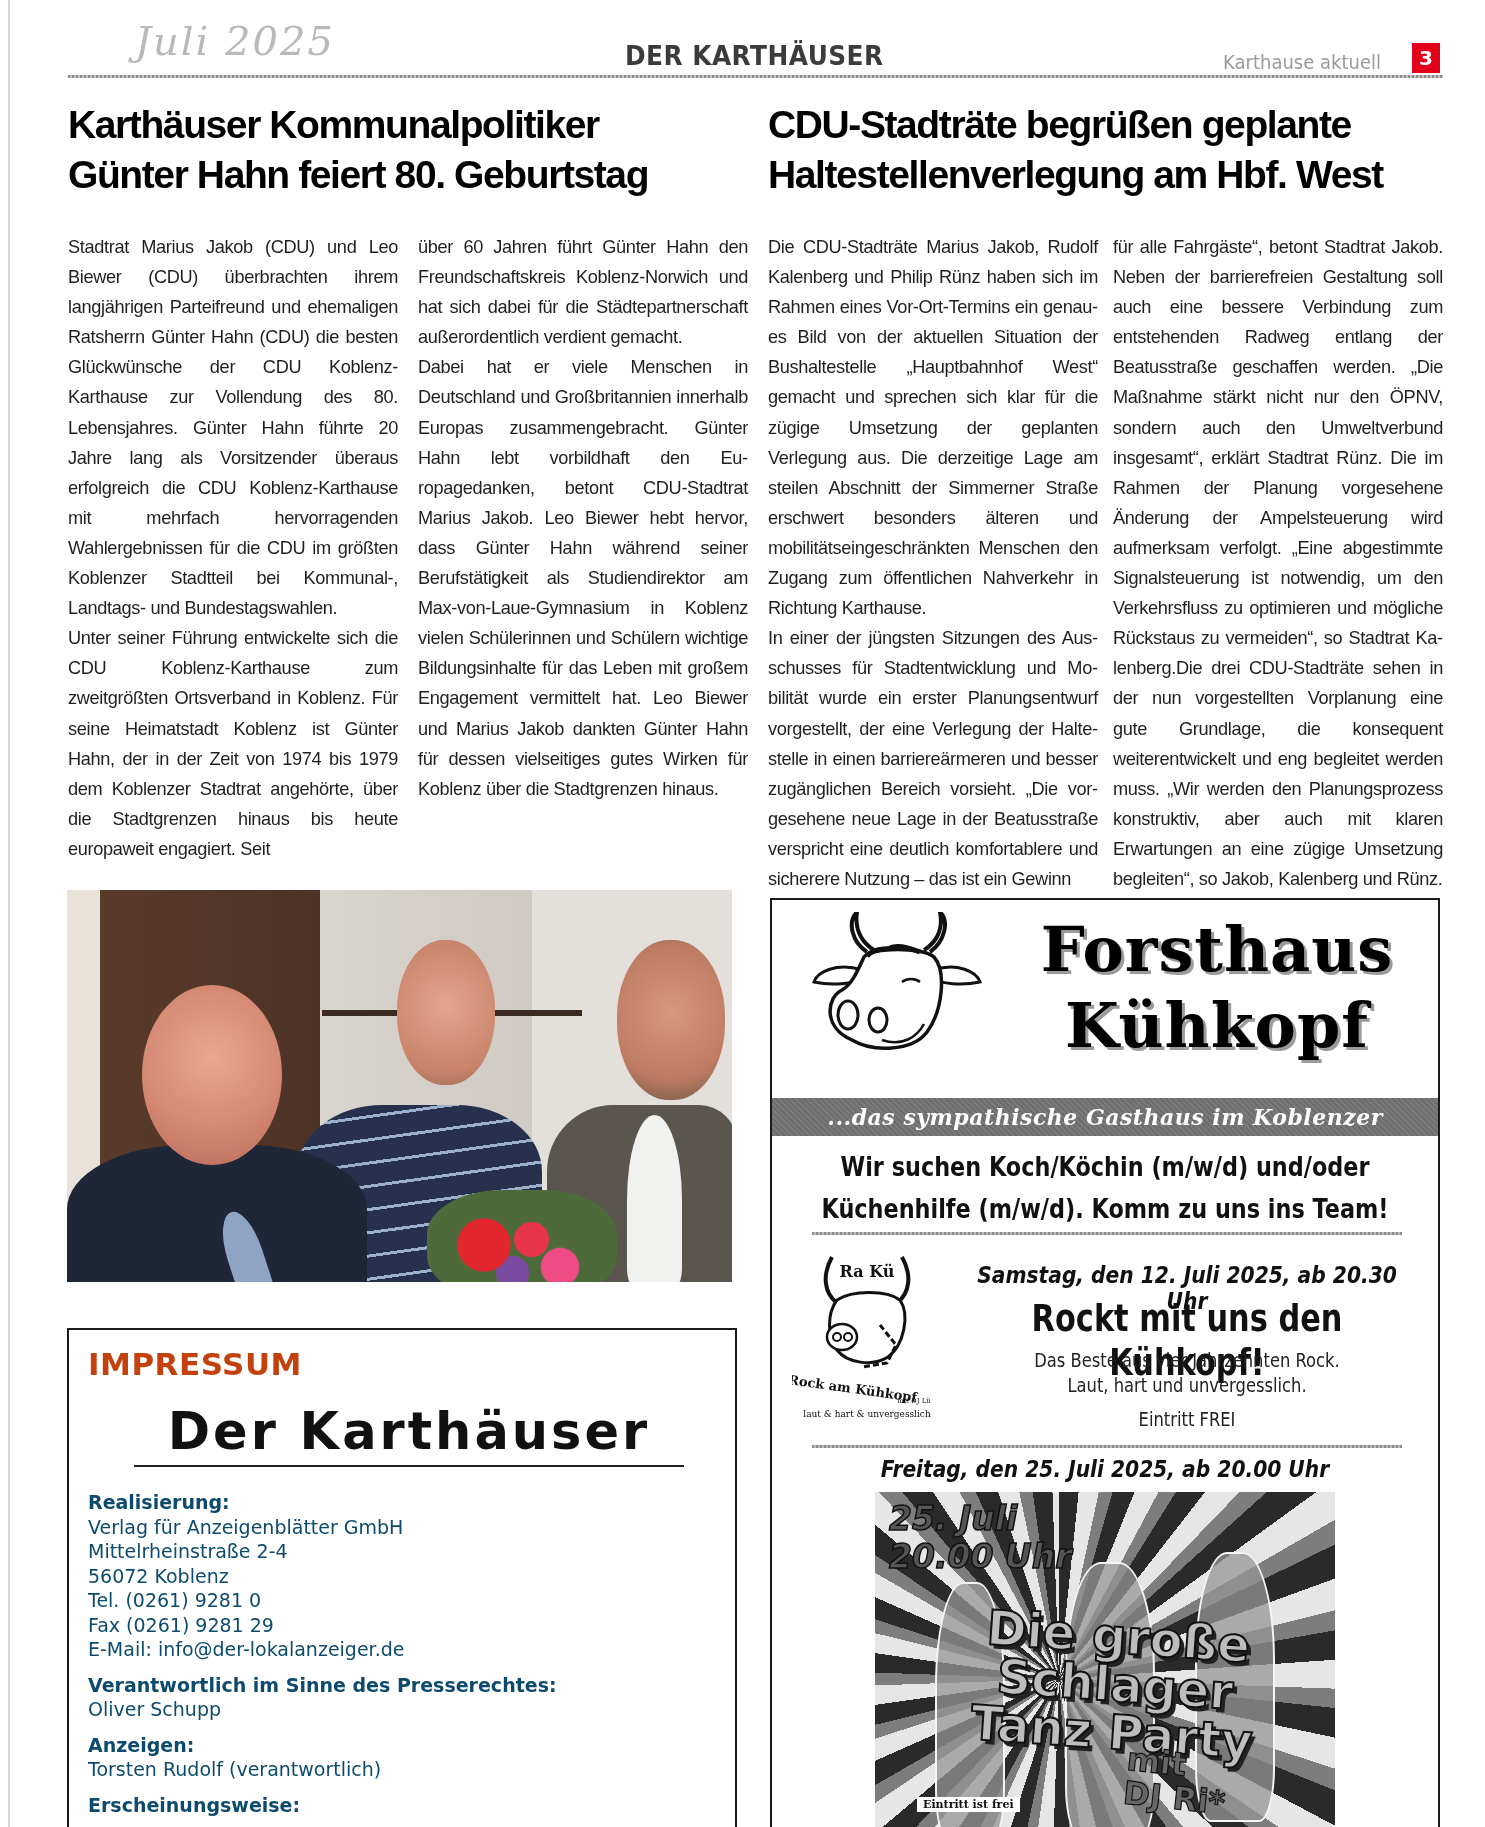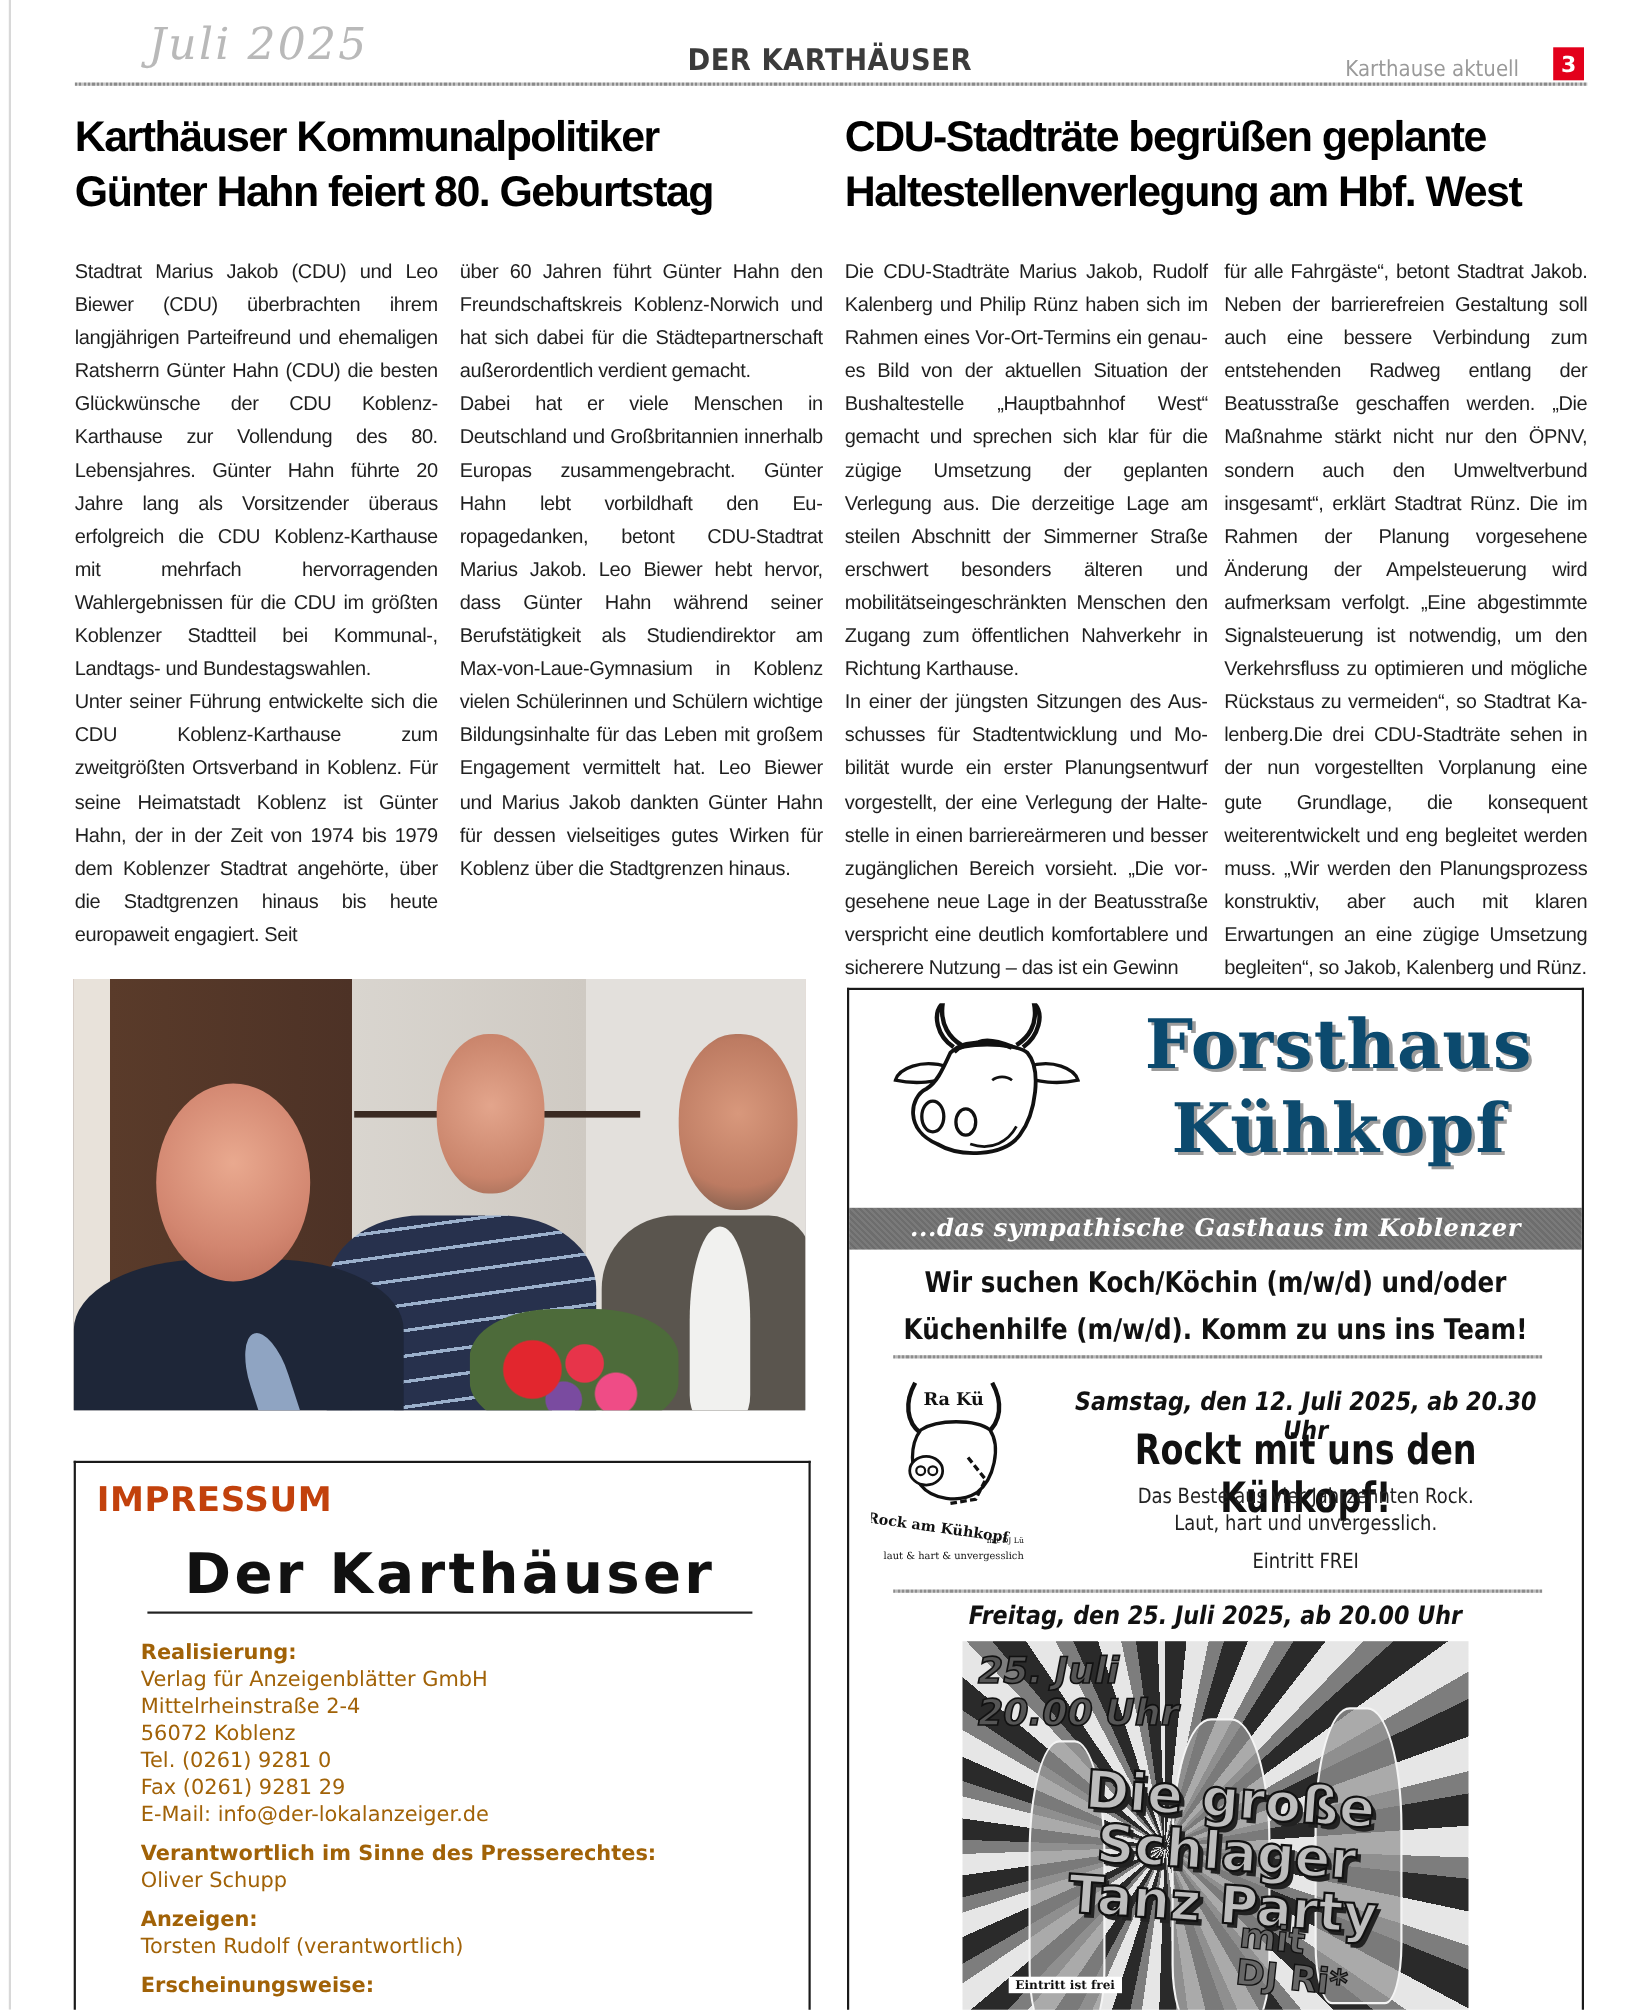--- a/index.html
+++ b/index.html
@@ -39,28 +39,28 @@
   .photo .p2-head { left: 330px; top: 50px; width: 98px; height: 145px; background: radial-gradient(circle at 50% 45%, #e3a58c 0%, #c9846b 70%, #9b6a55 100%); border-radius: 48%; }
   .photo .p3-body { left: 480px; top: 215px; width: 190px; height: 190px; background: #5a554e; border-radius: 35% 20% 0 0; }
   .photo .p3-shirt { left: 560px; top: 225px; width: 55px; height: 170px; background: #f1f1ef; }
   .photo .p3-head { left: 550px; top: 50px; width: 108px; height: 160px; background: radial-gradient(circle at 50% 45%, #d8987c 0%, #bd7b62 65%, #6d5547 100%); border-radius: 48%; }
   .photo .flowers { left: 360px; top: 300px; width: 190px; height: 110px; background: radial-gradient(circle at 30% 50%, #e2262e 0 18%, transparent 19%), radial-gradient(circle at 55% 45%, #e7344a 0 14%, transparent 15%), radial-gradient(circle at 70% 70%, #ef4c86 0 12%, transparent 13%), radial-gradient(circle at 45% 75%, #7a4ba0 0 12%, transparent 13%), #4d6b3a; border-radius: 40%; }
 
   
   .impressum { position: absolute; left: 67px; top: 1328px; width: 670px; height: 520px; border: 2px solid #1a1a1a; border-bottom: none; padding: 16px 0 0 19px; }
   .imp-title { font-family: "DejaVu Sans", sans-serif; font-weight: bold; font-size: 31px; color: #c2410c; letter-spacing: 0.5px; }
   .imp-brand { position: absolute; left: 65px; top: 72px; width: 550px; font-family: "DejaVu Sans", sans-serif; font-weight: bold; font-size: 51px; letter-spacing: 3px; color: #111; text-align: center; border-bottom: 2px solid #222; padding-bottom: 4px; }
-  .imp-body { position: absolute; left: 19px; top: 160px; font-family: "DejaVu Sans", sans-serif; font-size: 19px; line-height: 24.5px; color: #a16207; margin-left: 40px; }
+  .imp-body { position: absolute; left: 19px; top: 160px; font-family: "DejaVu Sans", sans-serif; font-size: 19px; line-height: 24.5px; color: #0c4a6e; }
   .imp-body .lbl { font-weight: bold; }
   .imp-body .grp { margin-bottom: 11px; }
 
   
   .ad { position: absolute; left: 770px; top: 898px; width: 670px; height: 940px; border: 2px solid #1a1a1a; border-bottom: none; }
   .cow-logo { position: absolute; left: 40px; top: 12px; width: 170px; height: 160px; }
-  .ad-brand { position: absolute; left: 240px; top: 12px; width: 410px; text-align: center; font-family: "DejaVu Serif", serif; font-weight: bold; font-size: 62px; line-height: 76px; color: #0c4a6e; text-shadow: 3px 3px 0 #9b9b9b; letter-spacing: 1px; }
+  .ad-brand { position: absolute; left: 240px; top: 12px; width: 410px; text-align: center; font-family: "DejaVu Serif", serif; font-weight: bold; font-size: 62px; line-height: 76px; color: #000000; text-shadow: 3px 3px 0 #9b9b9b; letter-spacing: 1px; }
   .ad-tagline-band { position: absolute; left: 0; top: 198px; width: 666px; height: 38px; background: repeating-linear-gradient(45deg, #6d6d6d 0 2px, #7a7a7a 2px 4px); }
   .ad-tagline { position: absolute; left: 0; top: 198px; width: 666px; height: 38px; line-height: 38px; text-align: center; font-family: "DejaVu Serif", serif; font-style: italic; font-weight: bold; font-size: 22px; color: #fff; letter-spacing: 0.5px; }
   .ad-jobs { position: absolute; left: 0; top: 246px; width: 666px; text-align: center; font-family: "DejaVu Sans", sans-serif; font-weight: bold; font-size: 26px; line-height: 42px; color: #111; transform: scaleX(0.86); }
   .ad-rule { position: absolute; left: 40px; width: 590px; height: 3px; background: repeating-linear-gradient(90deg, #8d8d8d 0 2px, #bcbcbc 2px 4px); }
   .rock-logo { position: absolute; left: 20px; top: 345px; width: 150px; height: 175px; }
   .ev1-date { position: absolute; left: 165px; top: 362px; width: 500px; text-align: center; font-family: "DejaVu Sans", sans-serif; font-style: italic; font-weight: bold; font-size: 23px; color: #111; transform: scaleX(0.88); }
   .ev1-title { position: absolute; left: 160px; top: 396px; width: 510px; text-align: center; font-family: "DejaVu Sans", sans-serif; font-weight: bold; font-size: 38px; color: #111; transform: scaleX(0.8); }
   .ev1-desc { position: absolute; left: 165px; top: 448px; width: 500px; text-align: center; font-family: "DejaVu Sans", sans-serif; font-size: 19px; line-height: 25px; color: #222; transform: scaleX(0.86); }
   .ev1-entry { position: absolute; left: 165px; top: 508px; width: 500px; text-align: center; font-family: "DejaVu Sans", sans-serif; font-size: 19px; color: #222; transform: scaleX(0.86); }
   .ev2-date { position: absolute; left: 0; top: 556px; width: 666px; text-align: center; font-family: "DejaVu Sans", sans-serif; font-style: italic; font-weight: bold; font-size: 23px; color: #111; transform: scaleX(0.88); }

